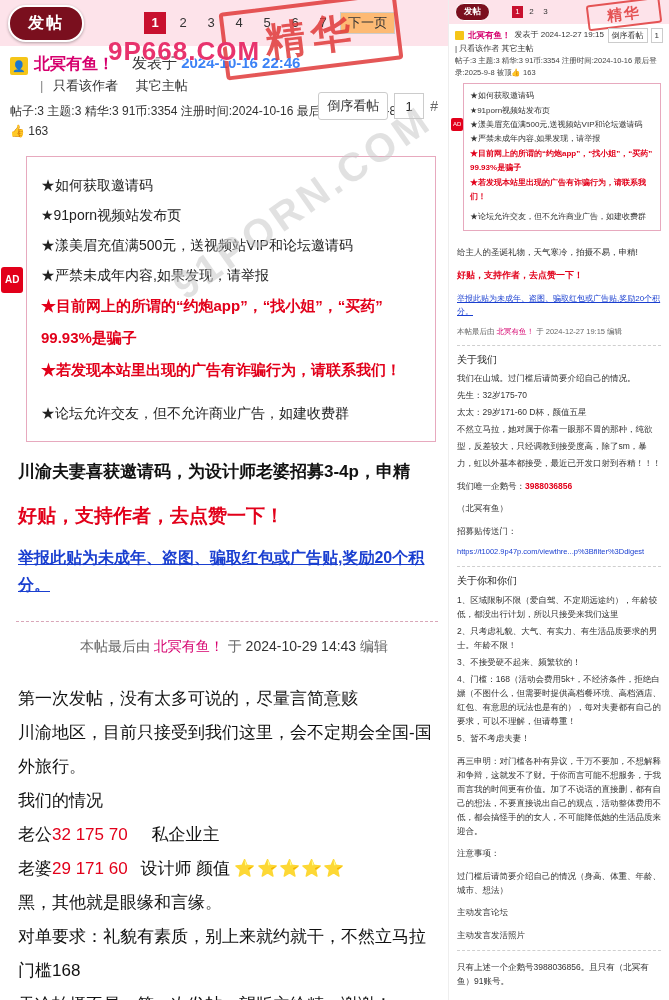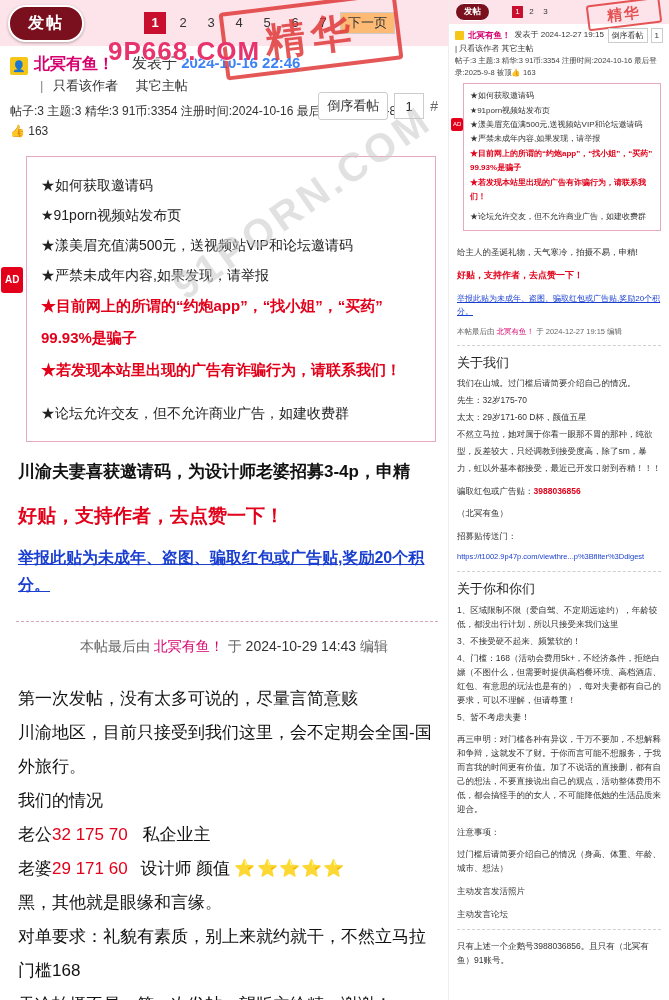--- a/index.html
+++ b/index.html
@@ -178,21 +178,21 @@
     font-size: 8px; line-height: 1.8; position: relative;
   }
   .r-notice .rb { color:#e2001a; font-weight:bold; }
   .r-ad { position:absolute; left:-13px; top: 34px; background:#e2001a; color:#fff; font-size:6px; padding:1px 2px; border-radius:2px;}
   .r-body { padding: 6px 8px 0 8px; }
   .r-good { color:#e2001a; font-weight:bold; font-size: 9px; }
   .r-report { color:#1a3fd0; text-decoration:underline; font-size:8px; }
   .r-edit { text-align:left; color:#666; font-size:7.5px; margin-top:6px; }
   .r-edit .nm { color:#d6006e; }
   .r-sep { border:0; border-top:1px dashed #cfcfcf; margin: 6px 0; }
-  .r-h { font-size: 13px; margin: 6px 0 3px 0; color:#222; }
+  .r-h { font-size: 10px; margin: 6px 0 3px 0; color:#222; }
   .r-phone { color:#e2001a; font-weight:bold; }
   .r-link { color:#1a3fd0; word-break: break-all; font-size:7.5px; }
   .r-list p { margin: 3px 0; }
 </style>
 </head>
 <body>
 
 <div class="page">
 
   <div class="left-col">
@@ -263,21 +263,21 @@
       <span class="dt">2024-10-29 14:43</span>
       <span>编辑</span>
     </div>
 
     <div class="body2">
       <div>第一次发帖，没有太多可说的，尽量言简意赅</div>
       <div>川渝地区，目前只接受到我们这里，会不定期会全国-国外旅行。</div>
       <div>我们的情况</div>
       <div>
         <span>老公</span><span class="num-red">32  175  70</span>
-        <span style="margin-left:10px">私企业主</span>
+        <span style="margin-left:19px">私企业主</span>
       </div>
       <div>
         <span>老婆</span><span class="num-red">29  171  60</span>
         <span style="margin-left:8px">设计师 颜值</span>
         <span class="stars">⭐⭐⭐⭐⭐</span>
       </div>
       <div>黑，其他就是眼缘和言缘。</div>
       <div>对单要求：礼貌有素质，别上来就约就干，不然立马拉</div>
       <div>门槛168</div>
       <div>天冷拍摄不易，第一次发帖，望版主给精，谢谢！</div>
@@ -336,37 +336,38 @@
       <div class="r-h">关于我们</div>
       <div class="r-list">
         <p>我们在山城。过门槛后请简要介绍自己的情况。</p>
         <p>先生：32岁175-70</p>
         <p>太太：29岁171-60 D杯，颜值五星</p>
         <p>不然立马拉，她对属于你看一眼那不胃的那种，纯欲</p>
         <p>型，反差较大，只经调教到接受度高，除了sm，暴</p>
         <p>力，虹以外基本都接受，最近已开发口射到吞精！！！</p>
       </div>
       <p>
-        <span>骗取红包或广告贴：</span><span class="r-phone">3988036856</span>
+        <span>我们唯一企鹅号：</span><span class="r-phone">3988036856</span>
       </p>
       <p>（北冥有鱼）</p>
       <p>招募贴传送门：</p>
       <p class="r-link">https://t1002.9p47p.com/viewthre...p%3Bfilter%3Ddigest</p>
       <hr class="r-sep">
 
       <div class="r-h">关于你和你们</div>
       <div class="r-list">
         <p>1、区域限制不限（爱自驾、不定期远途约），年龄较低，都没出行计划，所以只接受来我们这里</p>
+        <p>2、只考虑礼貌、大气、有实力、有生活品质要求的男士。年龄不限！</p>
         <p>3、不接受硬不起来、频繁软的！</p>
         <p>4、门槛：168（活动会费用5k+，不经济条件，拒绝白嫖（不图什么，但需要时提供高档餐环境、高档酒店、红包、有意思的玩法也是有的），每对夫妻都有自己的要求，可以不理解，但请尊重！</p>
         <p>5、暂不考虑夫妻！</p>
       </div>
       <p>再三申明：对门槛各种有异议，千万不要加，不想解释和争辩，这就发不了财。于你而言可能不想服务，于我而言我的时间更有价值。加了不说话的直接删，都有自己的想法，不要直接说出自己的观点，活动整体费用不低，都会搞怪手的的女人，不可能降低她的生活品质来迎合。</p>
       <p>注意事项：</p>
       <p>过门槛后请简要介绍自己的情况（身高、体重、年龄、城市、想法）</p>
+      <p>主动发言论坛</p>
       <p>主动发言发活照片</p>
-      <p>主动发言论坛</p>
       <hr class="r-sep">
       <p>只有上述一个企鹅号3988036856。且只有（北冥有鱼）91账号。</p>
     </div>
   </div>
 
 </div>
 
 </body></html>

